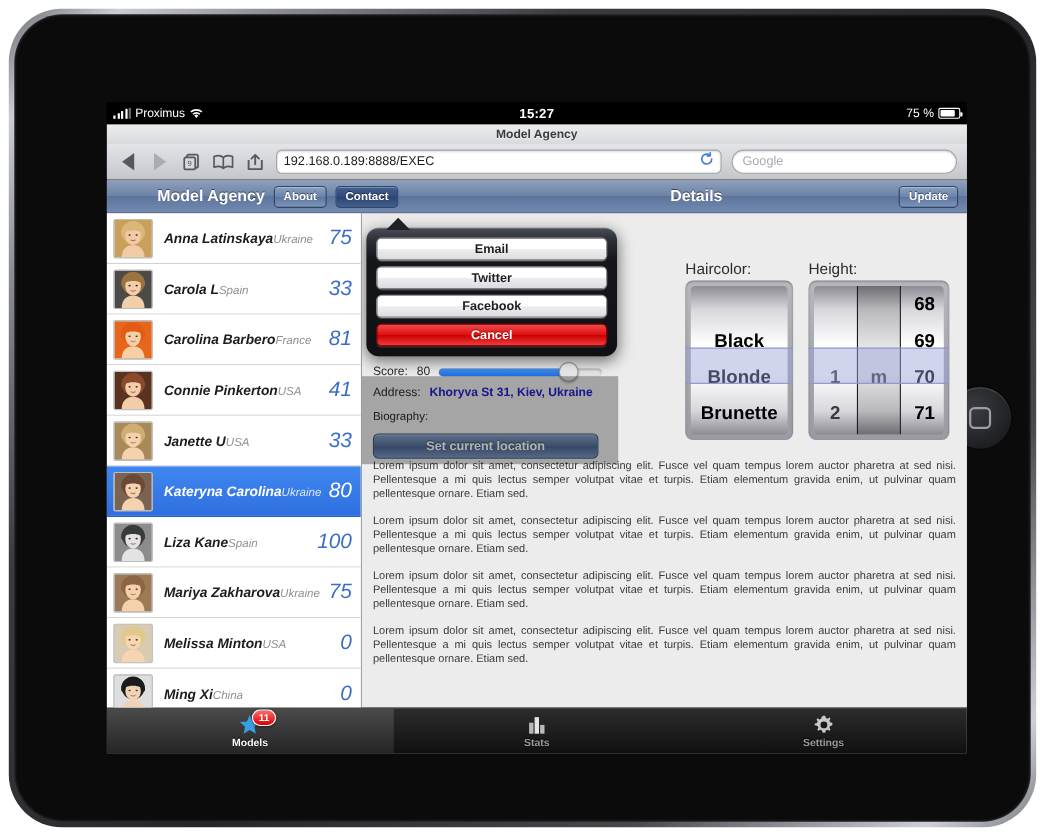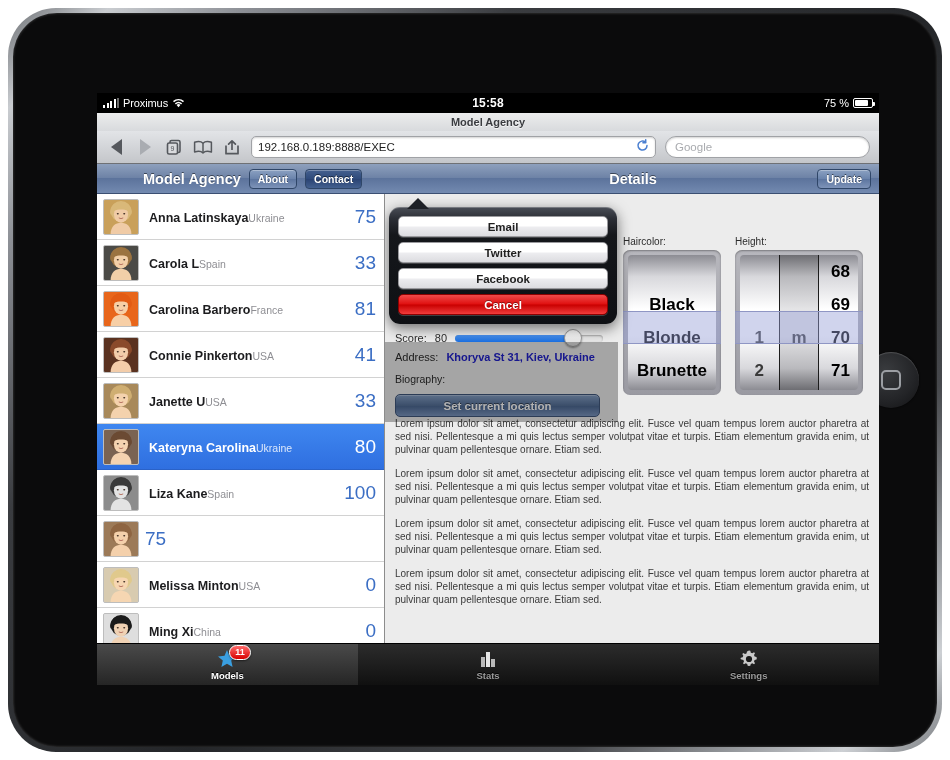--- a/index.html
+++ b/index.html
@@ -140,22 +140,22 @@
     font-size: 14.5px; font-weight: bold; color:#fff;
     text-shadow: 0 -1px 0 rgba(0,0,0,.5); pointer-events:none;
   }
   #update-btn { margin-left:auto; }
 
   
   #split { display:flex; height: 449px; }
 
   
   #master {
-    width: 288px; background:#fff; overflow:hidden;
-    border-right: 1px solid #8c8c8c; position: relative;
+    width: 232px; background:#fff; overflow:hidden;
+    border-right: 1px solid #8c8c8c; position: relative; font-style: italic;
   }
   .row {
     height: 46px; display:flex; align-items:center;
     border-bottom: 1px solid #d2d2d2; padding: 0 8px 0 6px;
     background:#fff;
   }
   .row.selected { background: linear-gradient(#3f87f0,#2f6fe0); border-bottom-color:#2a62c8;}
   .thumb {
     width: 36px; height: 36px; flex: 0 0 36px; border-radius: 2px;
     border: 1px solid #bdbdbd; overflow:hidden; background:#ccc;
@@ -174,21 +174,21 @@
   #detail { flex:1; background:#ececec; position:relative; overflow:hidden; }
   #detail-inner { padding: 8px 10px; }
 
   .field-row { display:flex; align-items:center; gap:8px; margin-bottom: 7px; }
   .field-label { font-size: 11px; color:#2c2c2c; }
   .field-value { font-size: 11px; color:#2c2c2c; }
   .link { color:#2222cc; font-weight: bold; font-size: 11px; }
 
   #pickers { position:absolute; right: 16px; top: 42px; display:flex; gap: 14px; }
   .picker-block { }
-  .picker-label { font-size: 10px; color:#2c2c2c; margin-bottom: 3px; }
+  .picker-label { font-size: 14px; color:#2c2c2c; margin-bottom: 3px; }
   .picker {
     width: 98px; height: 145px; border-radius: 7px;
     background: linear-gradient(#b7b7bd,#9a9aa2);
     padding: 5px; box-shadow: inset 0 1px 2px rgba(0,0,0,.35);
     position: relative; overflow:hidden;
   }
   .picker.wide { width: 128px; }
   .wheel {
     position:absolute; left:5px; right:5px; top:5px; bottom:5px;
     border-radius: 4px; overflow:hidden;
@@ -315,21 +315,21 @@
             </span>
           <span class="carrier">Proximus</span>
           <span class="wifi">
             <svg width="13" height="10" viewBox="0 0 13 10">
                 <path d="M6.5 9.2 4.6 6.9a3 3 0 0 1 3.8 0z" fill="#fff"></path>
                 <path d="M2.9 5.3a5.6 5.6 0 0 1 7.2 0l-1 1.1a4.1 4.1 0 0 0-5.2 0z" fill="#fff"></path>
                 <path d="M1 3.1a8.6 8.6 0 0 1 11 0l-1 1.1a7.1 7.1 0 0 0-9 0z" fill="#fff"></path>
               </svg>
           </span>
         </div>
-        <div class="sb-center">15:58</div>
+        <div class="sb-center">15:27</div>
         <div class="sb-right">
           <span>75 %</span>
           <span class="battery">
               <i></i>
             </span>
         </div>
       </div>
 
       <div id="safari-chrome">
         <div id="page-title-bar">Model Agency</div>
@@ -509,20 +509,21 @@
                       <rect width="36" height="36" fill="#9c7a58"></rect>
                       <ellipse cx="18" cy="12" rx="11" ry="11" fill="#8e6542"></ellipse>
                       <ellipse cx="18" cy="15" rx="7.5" ry="9" fill="#f4d0ab"></ellipse>
                       <path d="M7 36c0-8 5-12 11-12s11 4 11 12z" fill="#f4d0ab"></path>
                       <path d="M6.5 13c0-7 5-11 11.5-11S29.5 6 29.5 13c0 2-1 3-1.5 2.5C27 12 24 10 18 10S9 12 8 15.5C7.5 16 6.5 15 6.5 13z" fill="#8e6542"></path>
                       <ellipse cx="14.6" cy="14.5" rx="1.1" ry="0.8" fill="#3a2a20"></ellipse>
                       <ellipse cx="21.4" cy="14.5" rx="1.1" ry="0.8" fill="#3a2a20"></ellipse>
                       <path d="M16 19.2q2 1.3 4 0" stroke="#b4705f" stroke-width="1" fill="none" stroke-linecap="round"></path>
                     </svg>
                   </span>
+                  <span class="row-text"><span class="row-name">Mariya Zakharova</span><span class="row-country">Ukraine</span></span>
                   <span class="row-score">75</span>
                 </div>
                 <div class="row">
                   <span class="thumb">
                     <svg viewBox="0 0 36 36" preserveAspectRatio="none">
                       <rect width="36" height="36" fill="#d8cbb0"></rect>
                       <ellipse cx="18" cy="12" rx="11" ry="11" fill="#e0c98c"></ellipse>
                       <ellipse cx="18" cy="15" rx="7.5" ry="9" fill="#f6d6b2"></ellipse>
                       <path d="M7 36c0-8 5-12 11-12s11 4 11 12z" fill="#f6d6b2"></path>
                       <path d="M6.5 13c0-7 5-11 11.5-11S29.5 6 29.5 13c0 2-1 3-1.5 2.5C27 12 24 10 18 10S9 12 8 15.5C7.5 16 6.5 15 6.5 13z" fill="#e0c98c"></path>

